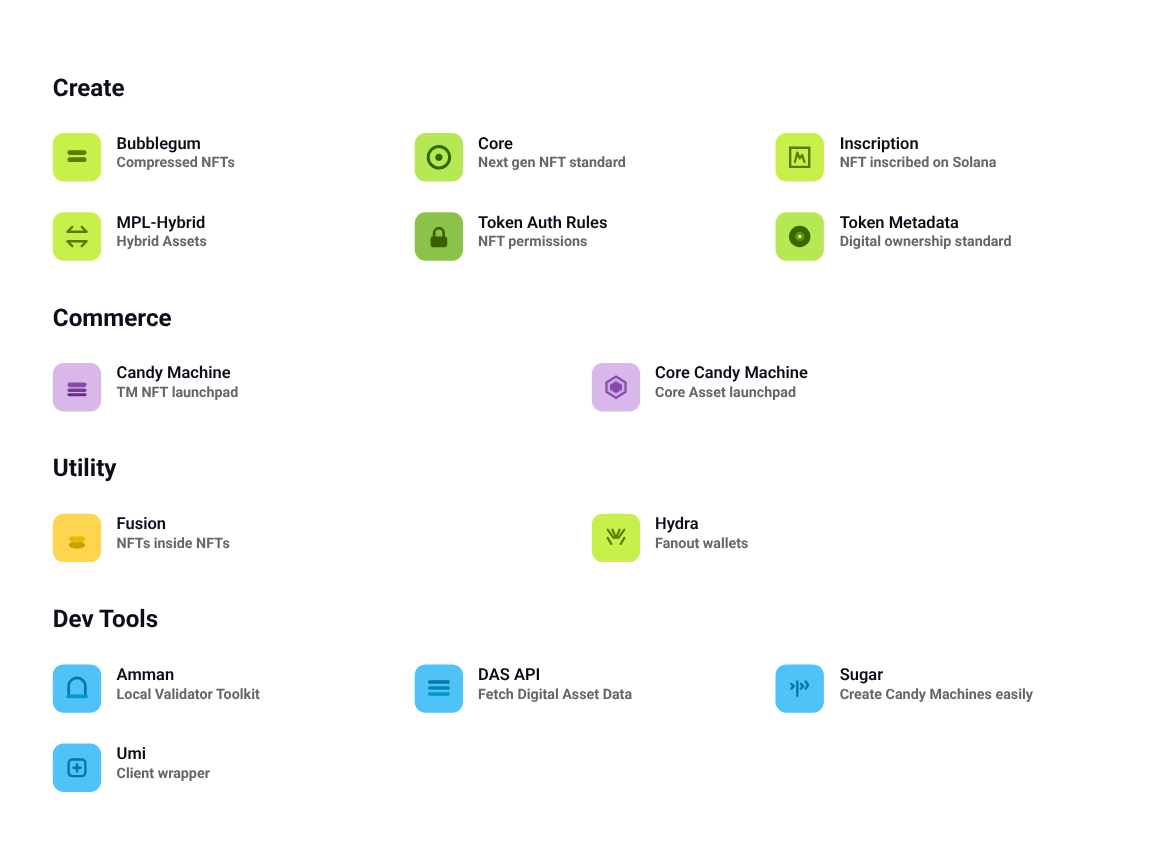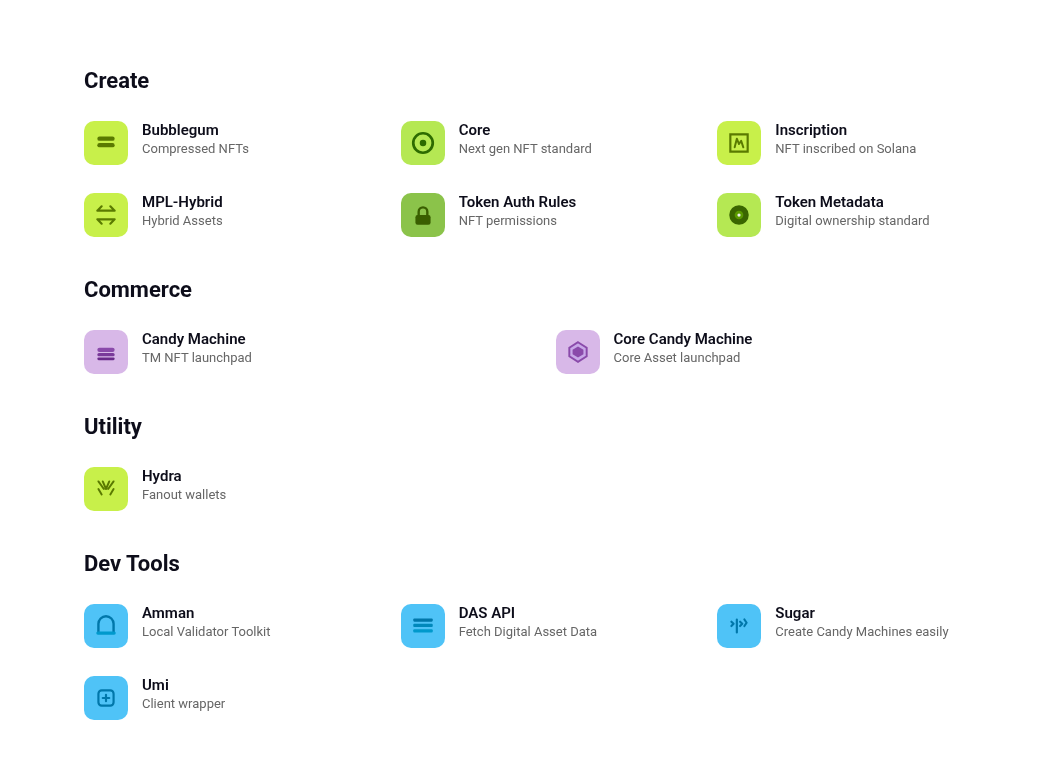--- a/index.html
+++ b/index.html
@@ -27,21 +27,20 @@
 
     .section-title {
       font-size: 22px;
       font-weight: 700;
       color: #0d0d1a;
       margin-bottom: 24px;
     }
 
     .section {
       margin-bottom: 36px;
-      margin-left: 36px;
     }
 
     .grid {
       display: grid;
       grid-template-columns: repeat(3, 1fr);
       gap: 20px 23px;
     }
 
     .grid-2col {
       display: grid;
@@ -72,20 +71,21 @@
     .card-text .name {
       font-size: 15px;
       font-weight: 600;
       color: #0d0d1a;
       margin-bottom: 2px;
     }
 
     .card-text .desc {
       font-size: 13px;
       color: #666;
+      font-weight: bold;
     }
 
     
     .icon-svg {
       width: 26px;
       height: 26px;
     }
   </style>
 </head>
 <body>
@@ -199,20 +199,33 @@
             <div class="name">Core Candy Machine</div>
             <div class="desc">Core Asset launchpad</div>
           </div>
         </div>
       </div>
     </div>
     <div class="section">
       <h2 class="section-title">Utility</h2>
       <div class="grid-2col">
         <div class="card">
+          <div class="icon-box" style="background-color: rgb(255, 213, 79);">
+            <svg viewBox="0 0 24 24" fill="none" xmlns="http://www.w3.org/2000/svg" class="icon-svg">
+      <ellipse cx="12" cy="18" rx="7" ry="3" fill="#c8a000"></ellipse>
+      <ellipse cx="12" cy="13" rx="7" ry="3" fill="#e8b800"></ellipse>
+      <ellipse cx="12" cy="8" rx="7" ry="3" fill="#ffd54f"></ellipse>
+    </svg>
+          </div>
+          <div class="card-text">
+            <div class="name">Fusion</div>
+            <div class="desc">NFTs inside NFTs</div>
+          </div>
+        </div>
+        <div class="card">
           <div class="icon-box" style="background-color: rgb(200, 240, 74);">
             <svg viewBox="0 0 24 24" fill="none" xmlns="http://www.w3.org/2000/svg" class="icon-svg">
       <path d="M5 5l5 7M19 5l-5 7M12 12l3-7M12 12l-3-7" stroke="#5a7a00" stroke-width="1.8" stroke-linecap="round"></path>
       <path d="M8 17l-3-5M16 17l3-5" stroke="#5a7a00" stroke-width="1.8" stroke-linecap="round"></path>
     </svg>
           </div>
           <div class="card-text">
             <div class="name">Hydra</div>
             <div class="desc">Fanout wallets</div>
           </div>

